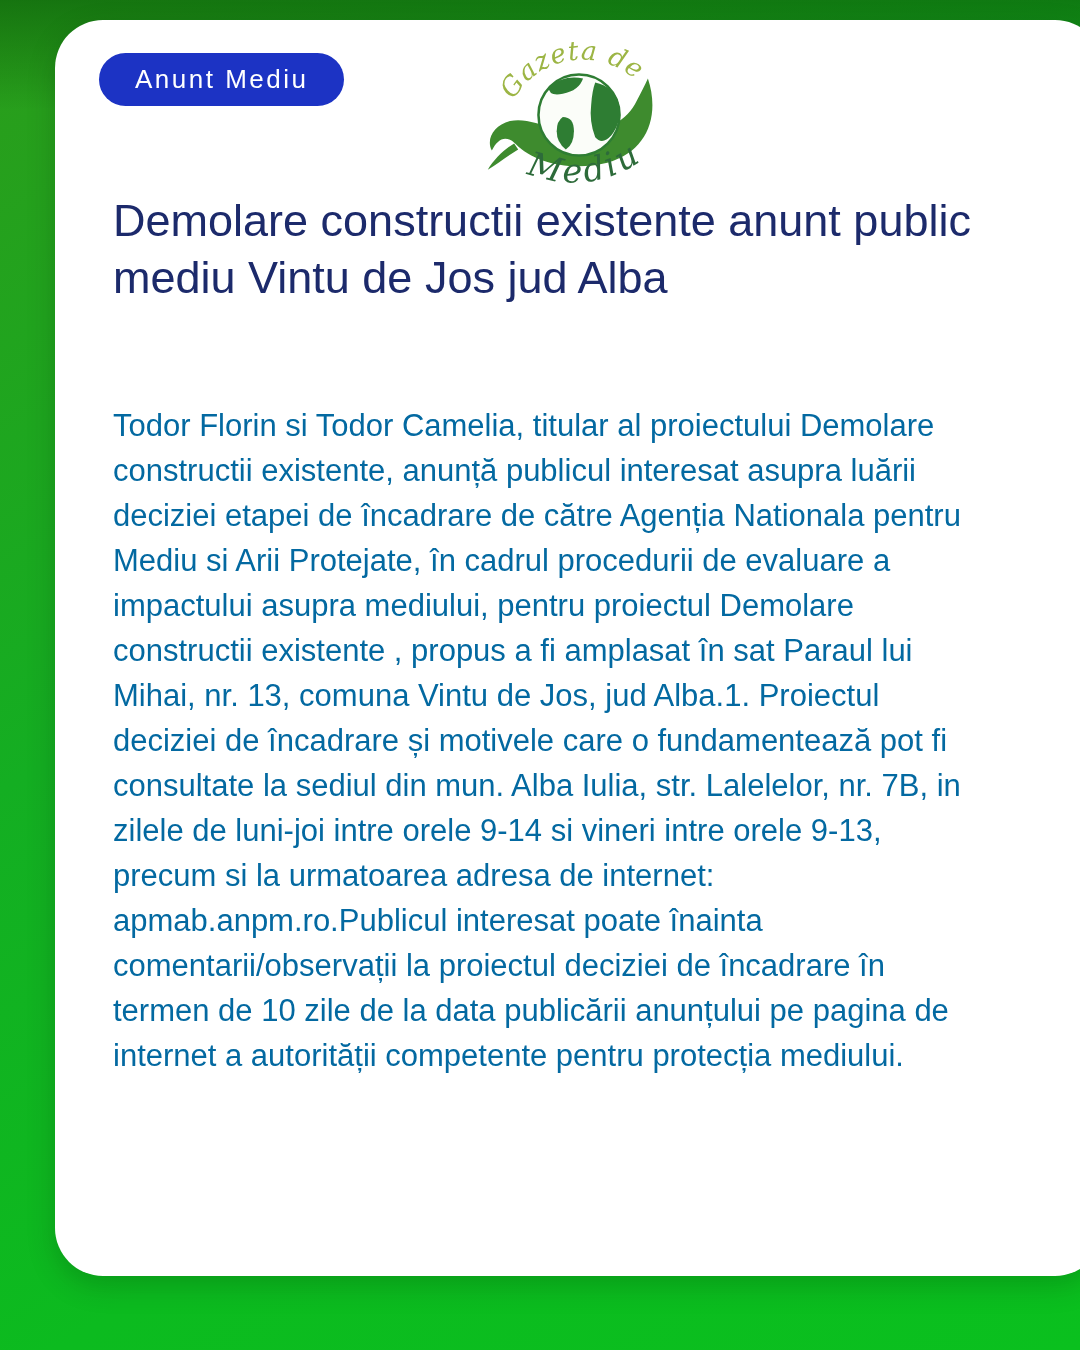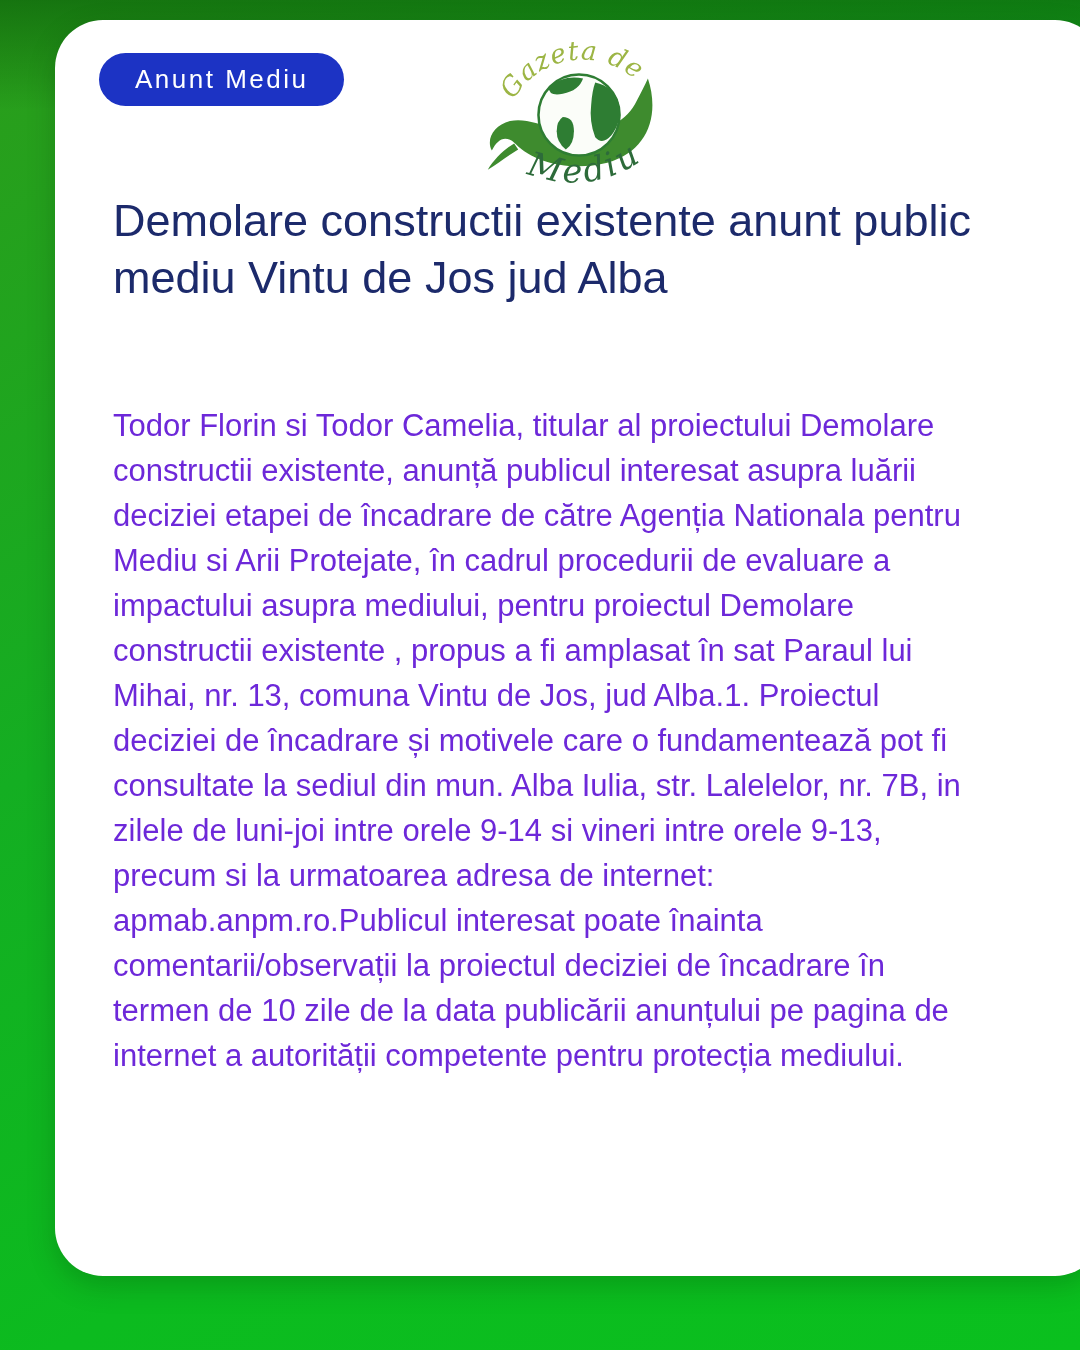--- a/index.html
+++ b/index.html
@@ -56,21 +56,21 @@
     line-height: 57px;
     font-weight: 400;
     letter-spacing: 0px;
   }
   .body-text {
     position: absolute;
     left: 58px;
     top: 383px;
     width: 872px;
     margin: 0;
-    color: #6d28d9;
+    color: #0369a1;
     font-size: 31px;
     line-height: 45px;
     font-weight: 400;
   }
   .logo-arc-text {
     font-family: "DejaVu Serif", serif;
     font-style: italic;
   }
 </style>
 </head>

